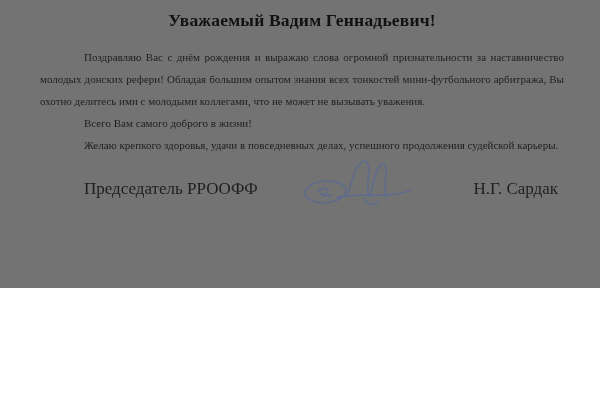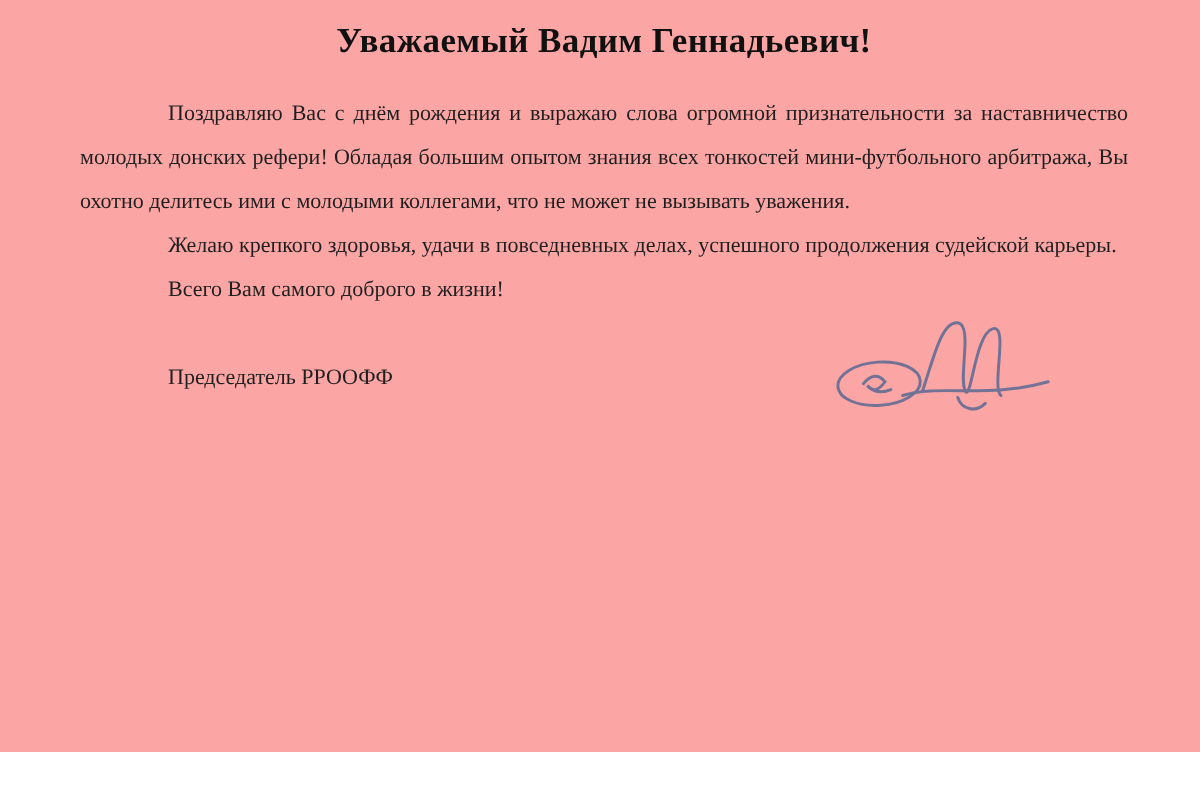--- a/index.html
+++ b/index.html
@@ -3,22 +3,22 @@
 <meta charset="utf-8">
 <style>
   * { margin: 0; padding: 0; box-sizing: border-box; }
   html, body {
     width: 600px; height: 406px;
     background: #ffffff;
     overflow: hidden;
     font-family: "Liberation Serif", "DejaVu Serif", serif;
   }
   .page {
-    width: 600px; height: 376px;
-    background: #fca5a5;
+    width: 600px; height: 288px;
+    background: #737373;
     color: #1f1f1f;
     padding: 10px 36px 0 40px;
     position: relative;
   }
   .title {
     font-size: 17.5px;
     font-weight: bold;
     text-align: center;
     color: #111111;
     margin-bottom: 15px;
@@ -37,21 +37,21 @@
     margin-top: 17px;
     margin-left: 44px;
   }
   .sig-row {
     margin-top: 22px;
     margin-left: 44px;
     margin-right: 6px;
     display: flex;
     align-items: flex-start;
     justify-content: space-between;
-    font-size: 11px;
+    font-size: 17px;
     line-height: 22px;
   }
   .sig-position { white-space: nowrap; }
   .sig-name { white-space: nowrap; }
   .sig-scribble {
     width: 118px;
     height: 62px;
     margin-top: -26px;
     margin-left: 10px;
     margin-right: 28px;
@@ -61,35 +61,36 @@
 </head>
 <body>
 
 <div class="page">
 
   <div class="title">Уважаемый Вадим Геннадьевич!</div>
 
   <p class="par">Поздравляю Вас с днём рождения и выражаю слова огромной признательности за наставничество молодых донских рефери! Обладая большим опытом знания всех тонкостей мини-футбольного арбитража, Вы охотно делитесь ими с молодыми коллегами, что не может не вызывать уважения.</p>
 
 
+  <p class="par">Всего Вам самого доброго в жизни!</p>
+
   <p class="par">Желаю крепкого здоровья, удачи в повседневных делах, успешного продолжения судейской карьеры.</p>
-
-  <p class="par">Всего Вам самого доброго в жизни!</p>
 
 
   <div class="sig-row">
     <span class="sig-position">Председатель РРООФФ</span>
 
     <span class="sig-scribble">
       <svg viewBox="0 0 120 62" width="118" height="62" xmlns="http://www.w3.org/2000/svg">
         <g fill="none" stroke="#5a6a94" stroke-width="1.5" stroke-linecap="round" opacity="0.85">
           <ellipse cx="28" cy="40" rx="21" ry="11" transform="rotate(-4 28 40)"></ellipse>
           <path d="M 20 40 q 6 -7 11 -1 q -5 7 -9 2 q 5 5 12 2"></path>
           <path d="M 50 44 C 56 26, 60 8, 68 9 C 76 10, 68 38, 72 44 C 75 48, 77 14, 86 12 C 94 10, 85 42, 90 46"></path>
           <path d="M 40 46 C 60 40, 82 48, 114 39"></path>
           <path d="M 68 47 C 70 53, 77 55, 82 50"></path>
         </g>
       </svg>
     </span>
 
+    <span class="sig-name">Н.Г. Сардак</span>
   </div>
 
 </div>
 
 </body></html>

